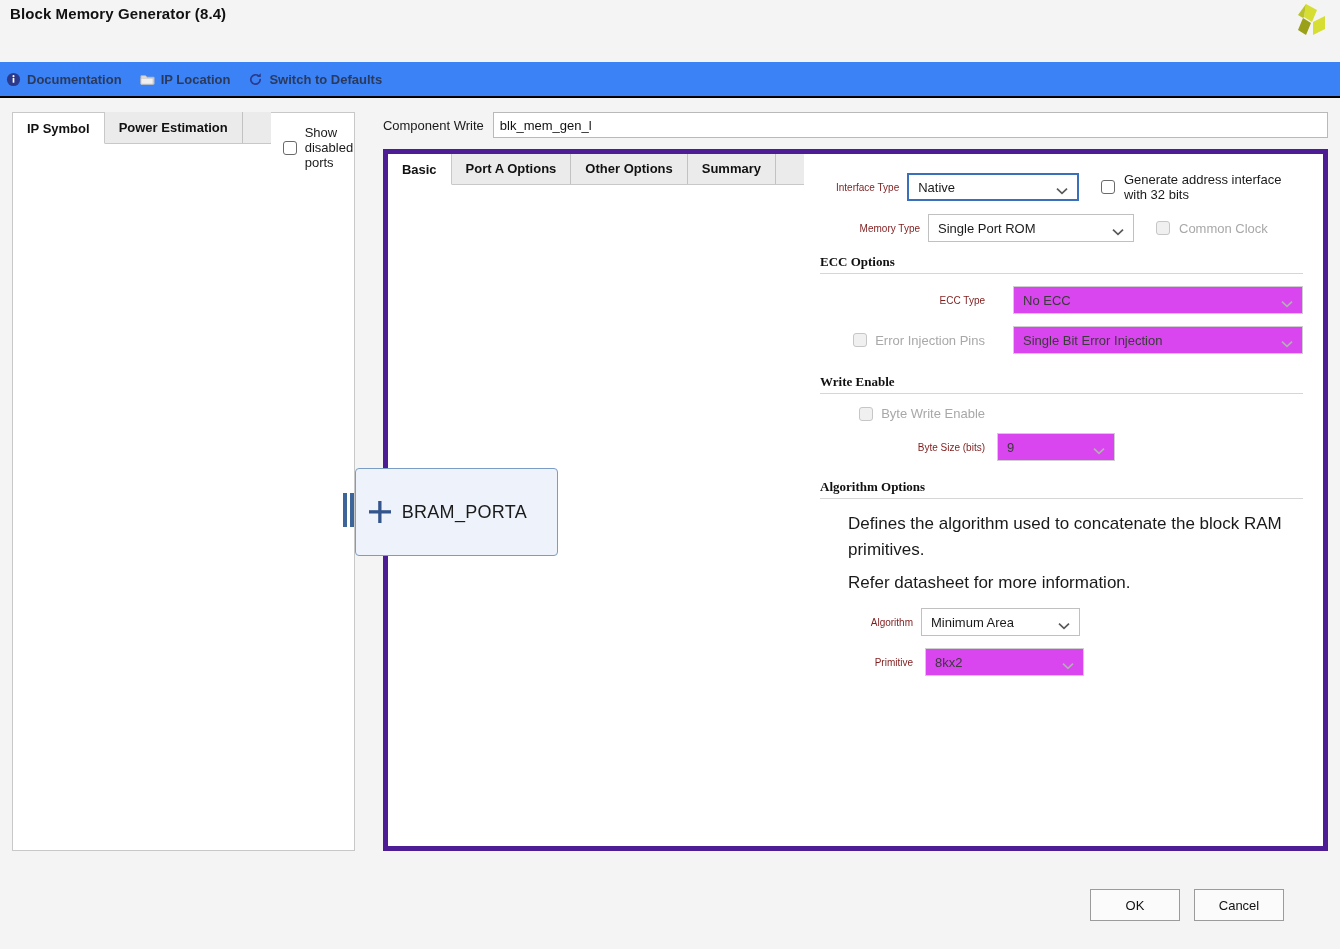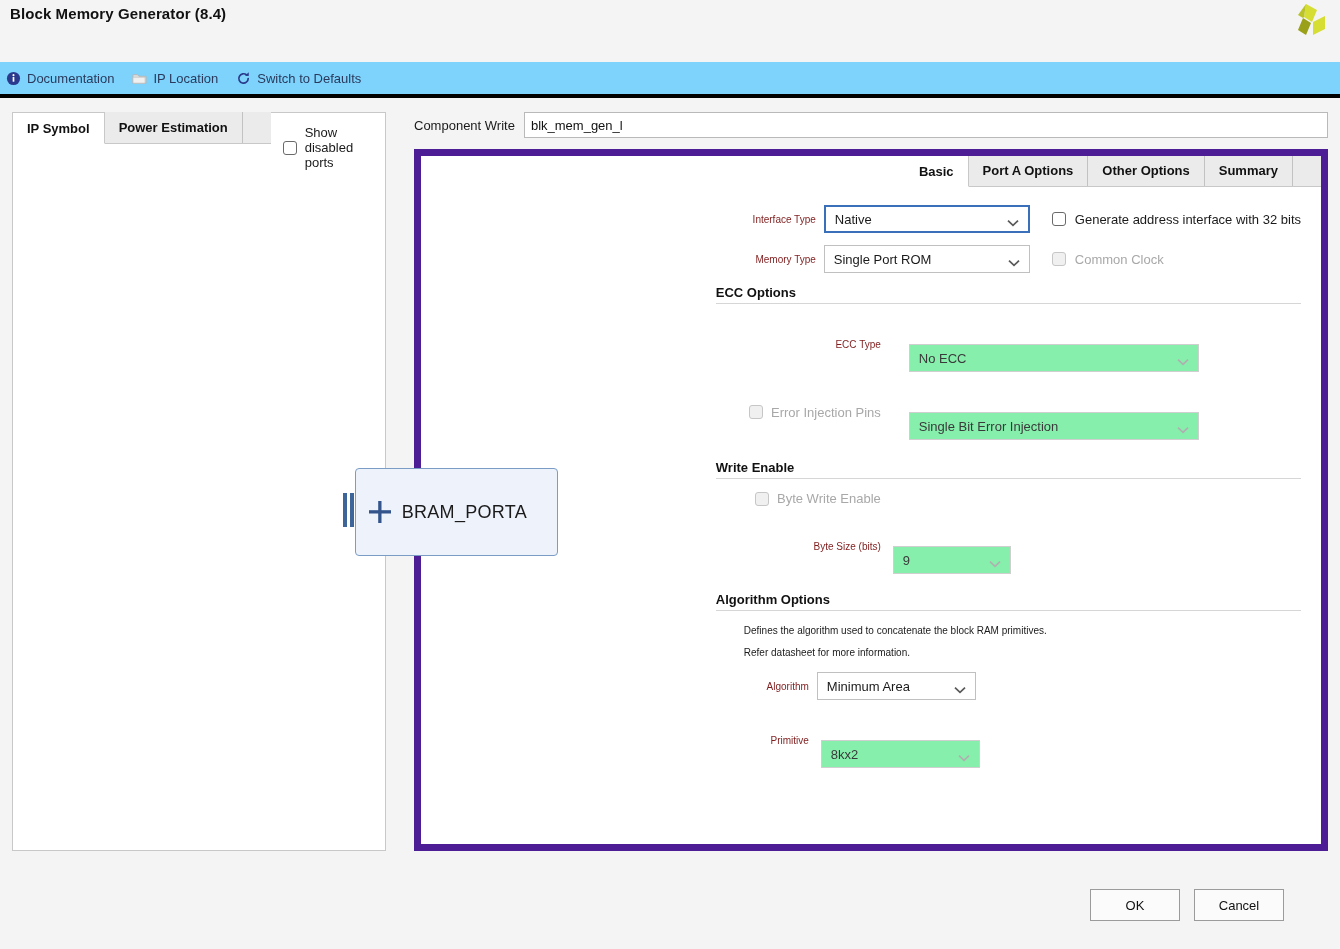--- a/index.html
+++ b/index.html
@@ -30,26 +30,27 @@
   .logo {
     position: absolute;
     right: 12px; top: 2px;
     width: 44px; height: 40px;
   }
 
   
   .toolbar {
     position: relative;
     height: 36px;
-    background: #7dd3fc;
+    background: #3b82f6;
     padding-left: 6px;
     display: flex;
     align-items: center;
     gap: 18px;
-    border-bottom: 4px solid #000000;
+    border-bottom: 2px solid #000000;
+    font-weight: bold;
   }
   .tool-item {
     display: flex;
     align-items: center;
     gap: 6px;
     color: #2b3a5c;
     font-size: 13px;
     cursor: default;
     white-space: nowrap;
   }
@@ -158,55 +159,55 @@
     background: #fff;
     border: 1px solid #b9b9b9;
     padding: 0 6px;
     font-size: 13px; color: #111;
     font-family: Liberation Sans, sans-serif;
     display: flex; align-items: center;
   }
   .content-box {
     flex: 1;
     background: #fff;
-    border: 7px solid #4c1d95;
-    display: flex; flex-direction: column;
+    border: 5px solid #4c1d95;
+    display: flex; flex-direction: row;
     overflow: hidden;
-    align-items: flex-end;
   }
   .pane { padding: 18px 20px 0 16px; flex: 1; }
 
   
   .frow { display: flex; align-items: center; margin-bottom: 12px; }
   .flabel { font-size: 10px; color: #7f1d1d; text-align: right; white-space: nowrap; }
 
   .combo {
     position: relative;
     height: 28px;
     background: #ffffff;
     border: 1px solid #c0c0c0;
     display: flex; align-items: center;
     padding: 0 28px 0 9px;
     font-size: 13px; color: #1a1a1a;
     white-space: nowrap; overflow: hidden;
   }
   .combo.focused { border: 2px solid #3a6fba; }
-  .combo.disabled { background: #86efac; border-color: #cfcfcf; color: #3a3a3a; margin-top: 28px; }
+  .combo.disabled { background: #d946ef; border-color: #cfcfcf; color: #3a3a3a; }
   .combo .caret {
     position: absolute; right: 9px; top: 50%;
     transform: translateY(-50%);
     width: 12px; height: 8px;
   }
 
   .section-title {
     font-size: 13px; font-weight: bold; color: #111;
     margin: 10px 0 3px 0;
+    font-family: Liberation Serif, serif;
   }
   .section-rule { height: 1px; background: #d6d6d6; margin-bottom: 12px; }
-  .helptext { font-size: 10px; color: #1a1a1a; line-height: 1.55; margin: 0 0 6px 28px; }
+  .helptext { font-size: 17px; color: #1a1a1a; line-height: 1.55; margin: 0 0 6px 28px; }
 
   
   .footer {
     position: relative;
     height: 112px;
     background: #f4f4f4;
     display: flex; align-items: flex-start;
     justify-content: flex-end;
     gap: 14px;
     padding: 16px 56px 0 0;

